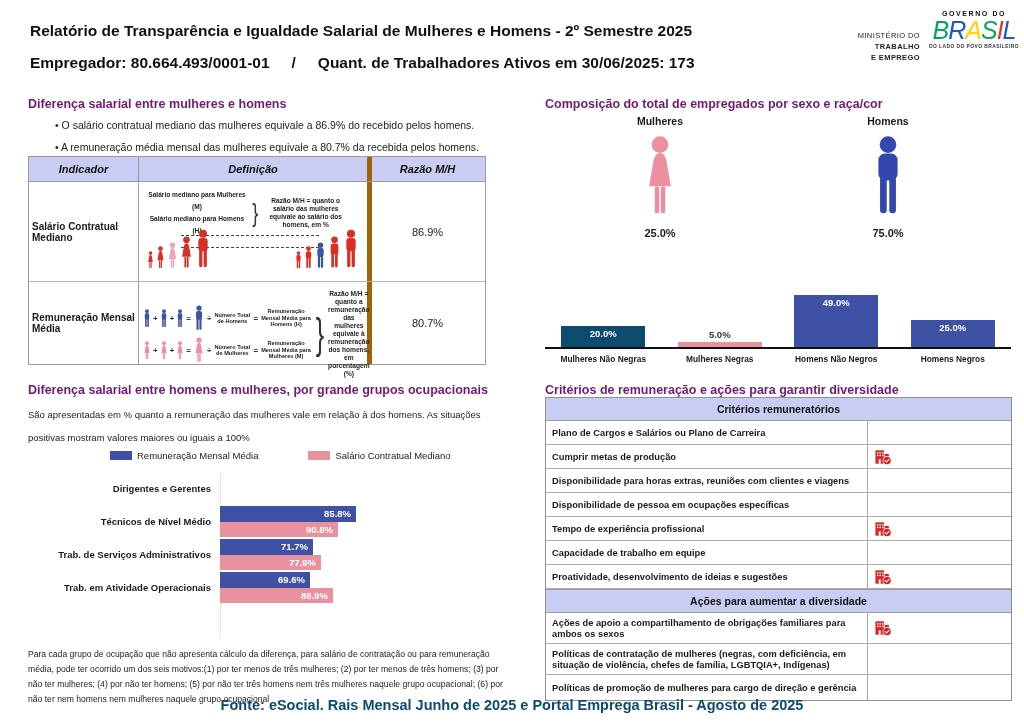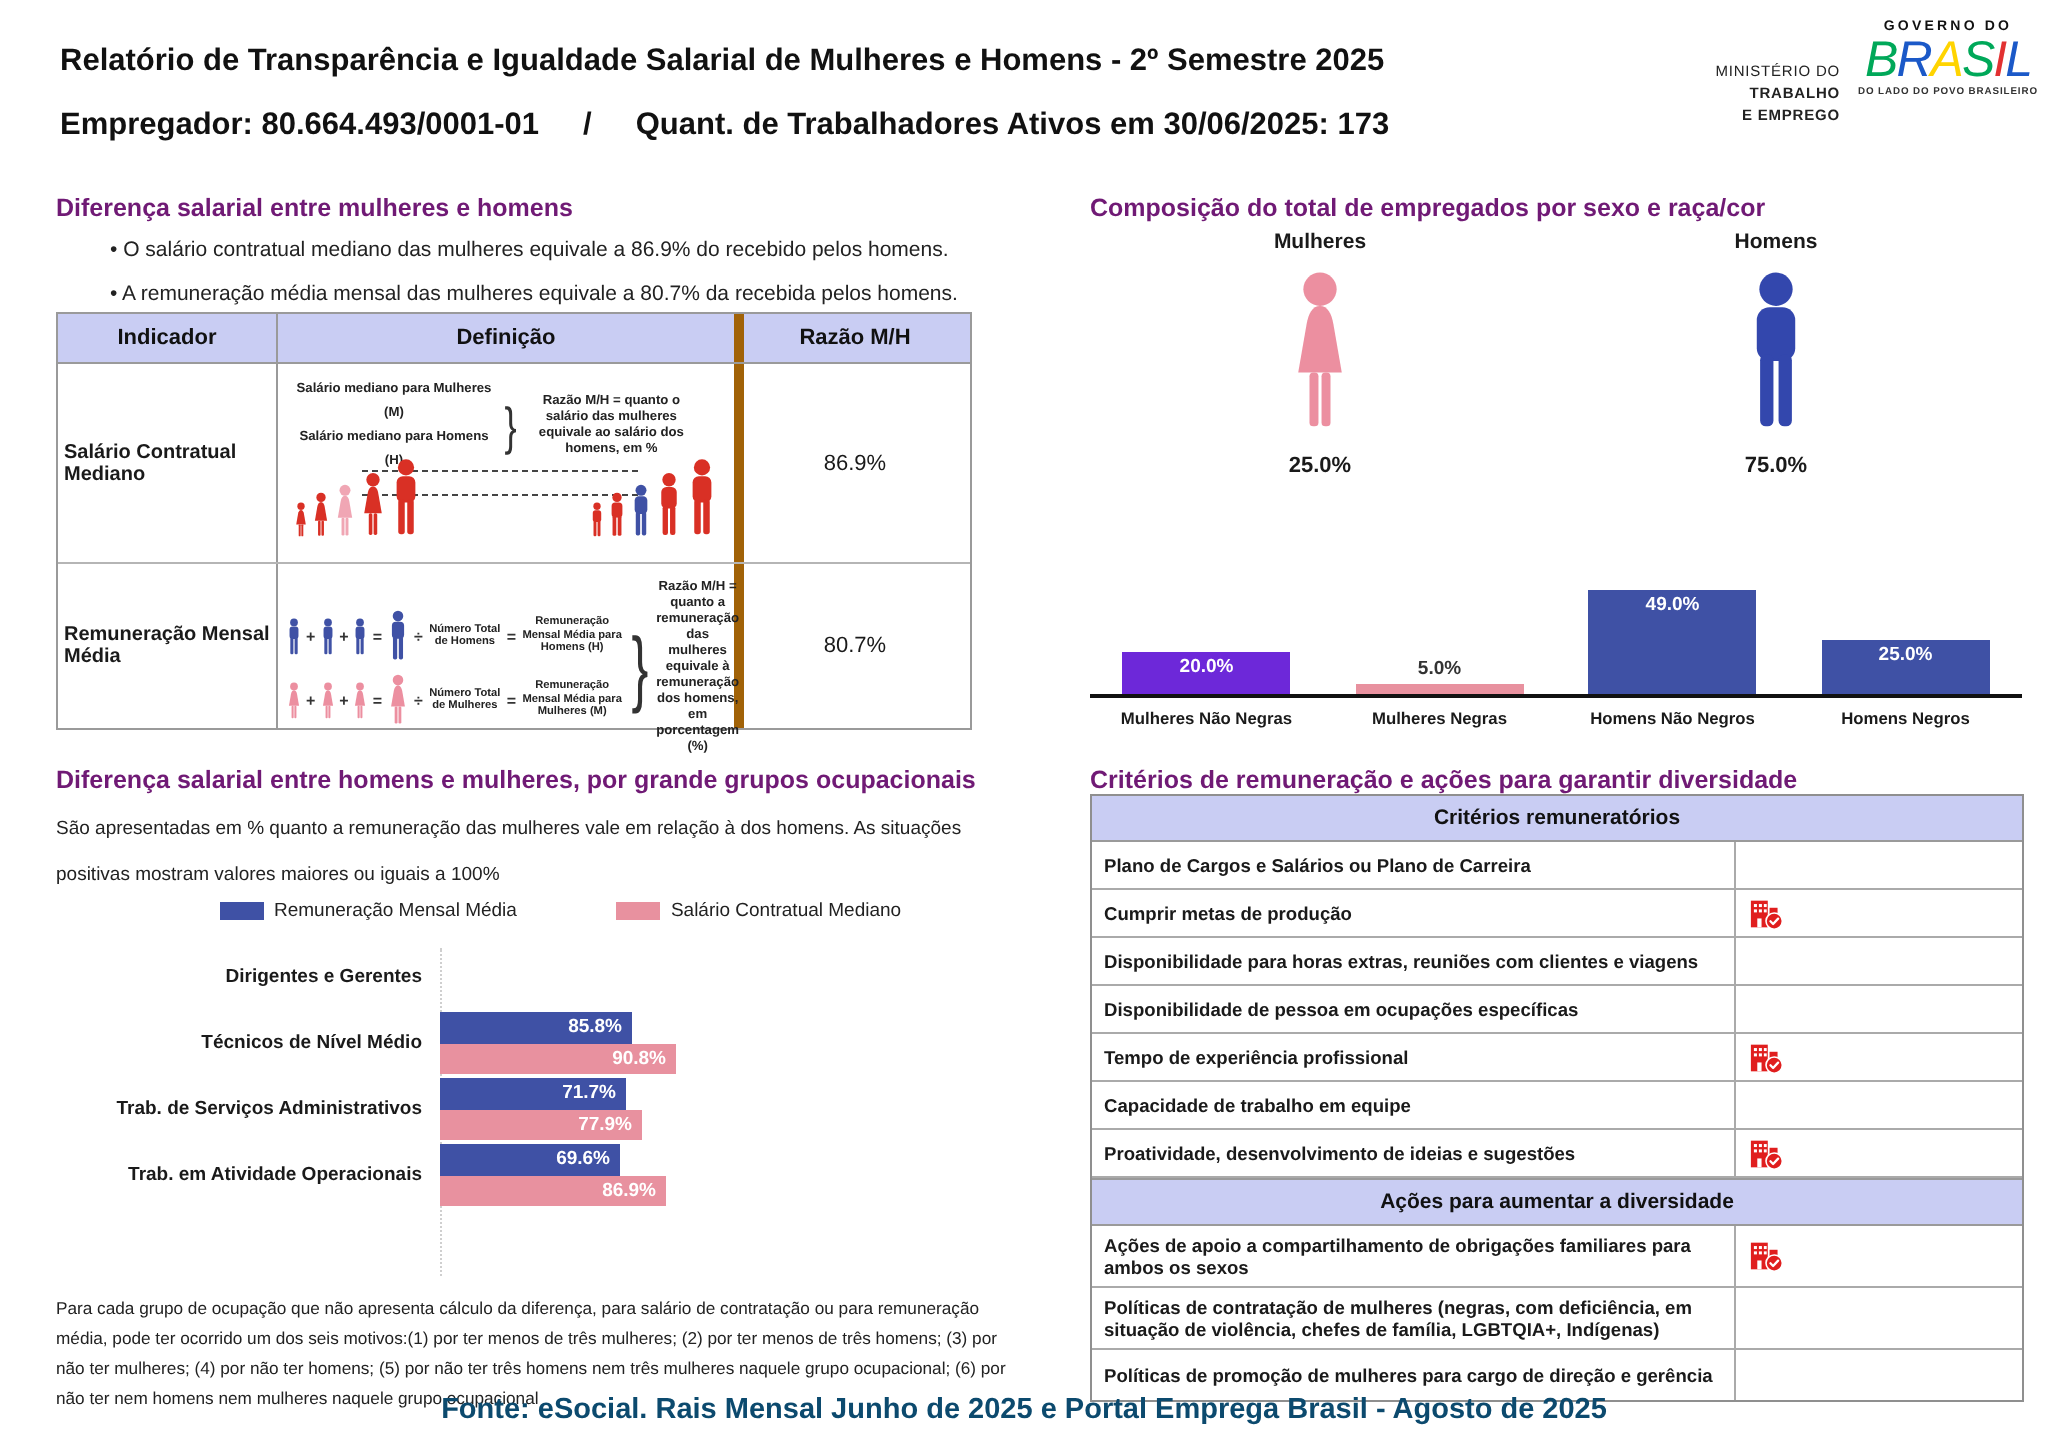--- a/index.html
+++ b/index.html
@@ -21,21 +21,21 @@
   .govlogo .brand { font-size:25px; font-weight:400; letter-spacing:-1px; line-height:26px; font-style:italic; }
   .govlogo .bottom { font-size:4.9px; font-weight:700; letter-spacing:.45px; color:#333; margin-top:1px; }
 
   
   .sec-title { font-size:12.5px; font-weight:bold; color:#701a75; }
 
   
   .bullet { left:55px; font-size:10.5px; color:#222; }
   .gap-table { left:28px; top:156px; width:458px; border:1.5px solid #9a9a9a; }
   .gap-head { display:flex; background:#c9cdf3; border-bottom:1px solid #9a9a9a; }
-  .gap-head div { font-size:11px; font-weight:bold; text-align:center; padding:6px 2px; color:#111; }
+  .gap-head div { font-size:11px; font-weight:bold; text-align:center; padding:6px 2px; color:#111;font-style:italic; }
   .gc1 { width:110px; border-right:1px solid #9a9a9a; }
   .gc2 { width:233px; border-right:5px solid #a16207; }
   .gc3 { width:111px; }
   .gap-row { display:flex; border-bottom:1px solid #b5b5b5; }
   .gap-row:last-child { border-bottom:none; }
   .gap-ind { font-size:10px; font-weight:bold; padding:4px 3px; display:flex; align-items:center; }
   .gap-ratio { font-size:11px; display:flex; align-items:center; justify-content:center; }
   .defcell { position:relative; }
   .def1-top { position:absolute; left:6px; top:7px; right:2px; display:flex; align-items:center; }
   .def1-labels { width:104px; font-size:6.6px; font-weight:bold; line-height:12px; text-align:center; color:#222; }
@@ -279,21 +279,21 @@
       </svg>
     <div class="sex-pct">75.0%</div>
   </div>
 
   <div class="abs comp-chart">
     <div class="comp-axis"></div>
     <div class="comp-slots">
       <div class="comp-slot">
         <div class="comp-stack">
             <div class="comp-above"></div>
-            <div class="comp-bar" style="height: 21px; background: #6d28d9;">20.0%</div>
+            <div class="comp-bar" style="height: 21px; background: #0c4a6e;">20.0%</div>
           </div>
         <div class="comp-cat">Mulheres Não Negras</div>
       </div>
       <div class="comp-slot">
         <div class="comp-stack">
             <div class="comp-above">5.0%</div>
             <div class="comp-bar" style="height: 5px; background: rgb(232, 145, 159);"></div>
           </div>
         <div class="comp-cat">Mulheres Negras</div>
       </div>
@@ -330,21 +330,21 @@
 
   <div class="abs occ-axis"></div>
   <div class="abs occ-chart">
     <div class="occ-row">
       <div class="occ-label">Dirigentes e Gerentes</div>
       <div class="occ-bars"></div>
     </div>
     <div class="occ-row">
       <div class="occ-label">Técnicos de Nível Médio</div>
       <div class="occ-bars">
-          <div class="occ-bar" style="width: 96px; background: rgb(63, 81, 165);">85.8%</div>
+          <div class="occ-bar" style="width: 136px; background: rgb(63, 81, 165);">85.8%</div>
           <div class="occ-bar" style="width: 118px; background: rgb(232, 145, 159);">90.8%</div>
         </div>
     </div>
     <div class="occ-row">
       <div class="occ-label">Trab. de Serviços Administrativos</div>
       <div class="occ-bars">
           <div class="occ-bar" style="width: 93px; background: rgb(63, 81, 165);">71.7%</div>
           <div class="occ-bar" style="width: 101px; background: rgb(232, 145, 159);">77.9%</div>
         </div>
     </div>

